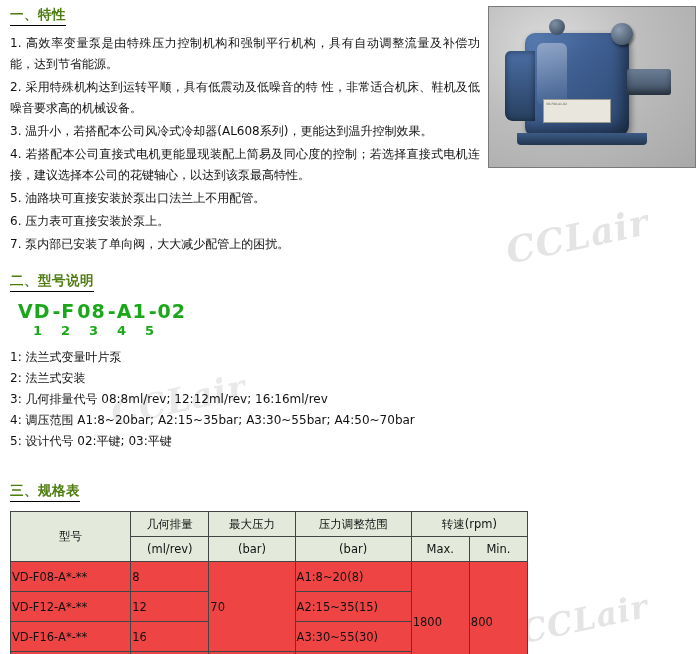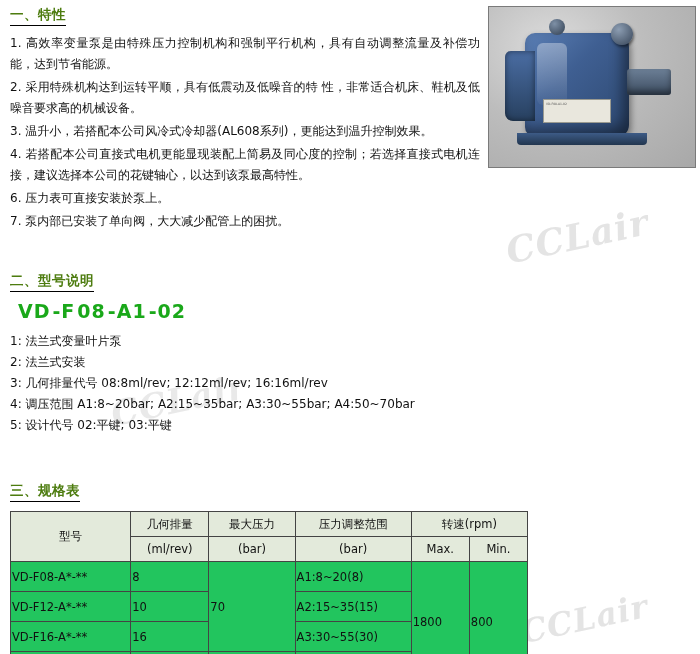--- a/index.html
+++ b/index.html
@@ -229,21 +229,21 @@
     color: #111;
     padding: 2px 1px;
   }
   table.spec thead th {
     background: #e3eadb;
     font-weight: normal;
     height: 20px;
   }
   table.spec tbody td {
     height: 25px;
-    background: #22c55e;
+    background: #ef4444;
   }
   .c1 { width: 120px; }
   .c2 { width: 78px; }
   .c3 { width: 86px; }
   .c4 { width: 116px; }
   .c5 { width: 58px; }
   .c6 { width: 58px; }
 </style>
 </head>
 <body>
@@ -268,33 +268,37 @@
   </div>
 
   <div class="content">
     <div class="section-head">
       <span class="underline-head">一、特性</span>
     </div>
     <p class="para">1. 高效率变量泵是由特殊压力控制机构和强制平行机构，具有自动调整流量及补偿功能，达到节省能源。</p>
     <p class="para">2. 采用特殊机构达到运转平顺，具有低震动及低噪音的特 性，非常适合机床、鞋机及低噪音要求高的机械设备。</p>
     <p class="para">3. 温升小，若搭配本公司风冷式冷却器(AL608系列)，更能达到温升控制效果。</p>
     <p class="para">4. 若搭配本公司直接式电机更能显现装配上简易及同心度的控制；若选择直接式电机连接，建议选择本公司的花键轴心，以达到该泵最高特性。</p>
+    <p class="para">5. 油路块可直接安装於泵出口法兰上不用配管。</p>
     <p class="para">6. 压力表可直接安装於泵上。</p>
     <p class="para">7. 泵内部已安装了单向阀，大大减少配管上的困扰。</p>
   </div>
 
   <div class="sec2">
     <div class="section-head">
       <span class="underline-head">二、型号说明</span>
     </div>
 
     <div class="model-code">
       <span class="seg">VD</span><span class="seg">-F</span><span class="seg">08</span><span class="seg">-A1</span><span class="seg">-02</span>
     </div>
 
+    <div class="code-nums">
+      <span>1</span><span>2</span><span>3</span><span>4</span><span>5</span>
+    </div>
 
     <div class="legend">
       <div class="legend-row">1: 法兰式变量叶片泵</div>
       <div class="legend-row">2: 法兰式安装</div>
       <div class="legend-row">3: 几何排量代号  08:8ml/rev; 12:12ml/rev; 16:16ml/rev</div>
       <div class="legend-row">4: 调压范围 A1:8~20bar; A2:15~35bar; A3:30~55bar; A4:50~70bar</div>
       <div class="legend-row">5: 设计代号 02:平键; 03:平键</div>
     </div>
   </div>
 
@@ -332,21 +336,21 @@
         <tr>
           <td>VD-F08-A*-**</td>
           <td>8</td>
           <td rowspan="3">70</td>
           <td>A1:8~20(8)</td>
           <td rowspan="4">1800</td>
           <td rowspan="4">800</td>
         </tr>
         <tr>
           <td>VD-F12-A*-**</td>
-          <td>10</td>
+          <td>12</td>
           <td>A2:15~35(15)</td>
         </tr>
         <tr>
           <td>VD-F16-A*-**</td>
           <td>16</td>
           <td>A3:30~55(30)</td>
         </tr>
         <tr>
           <td></td>
           <td></td>

